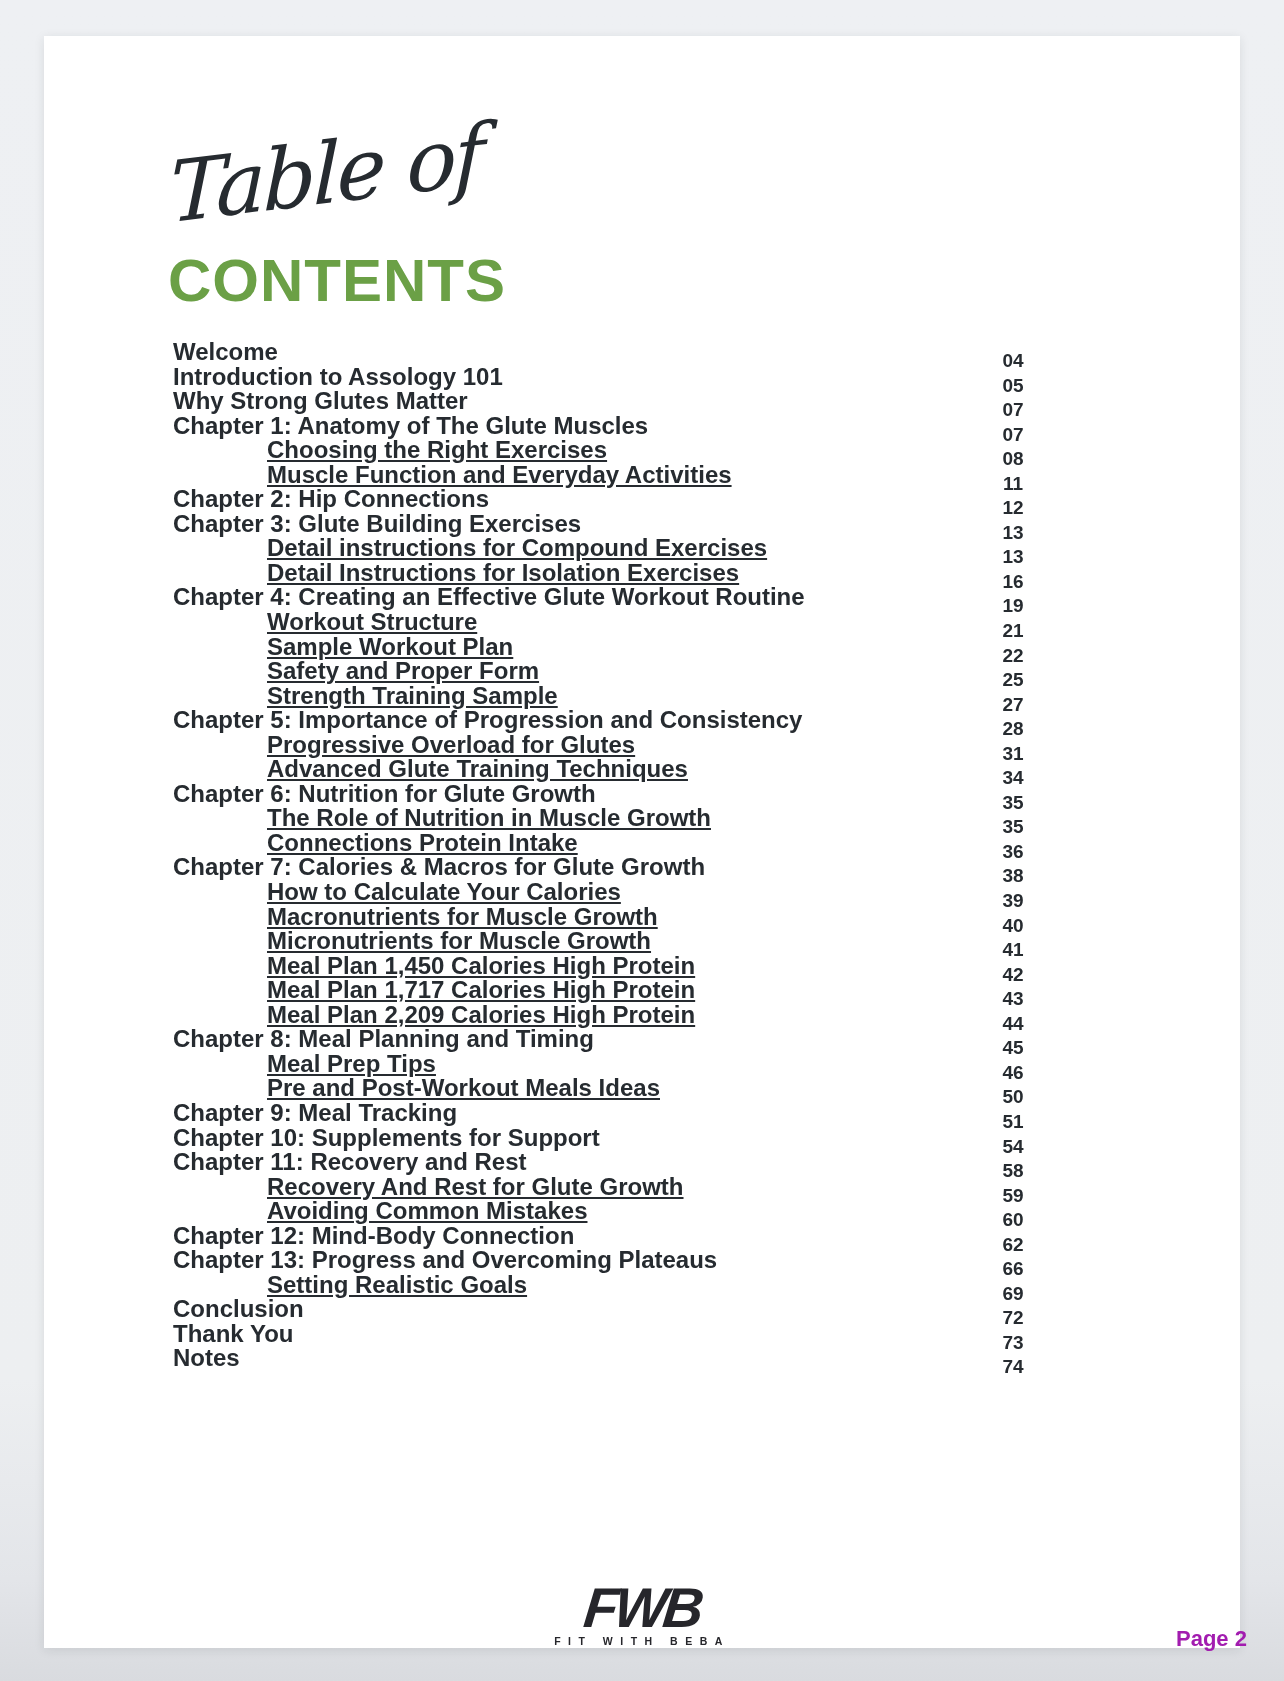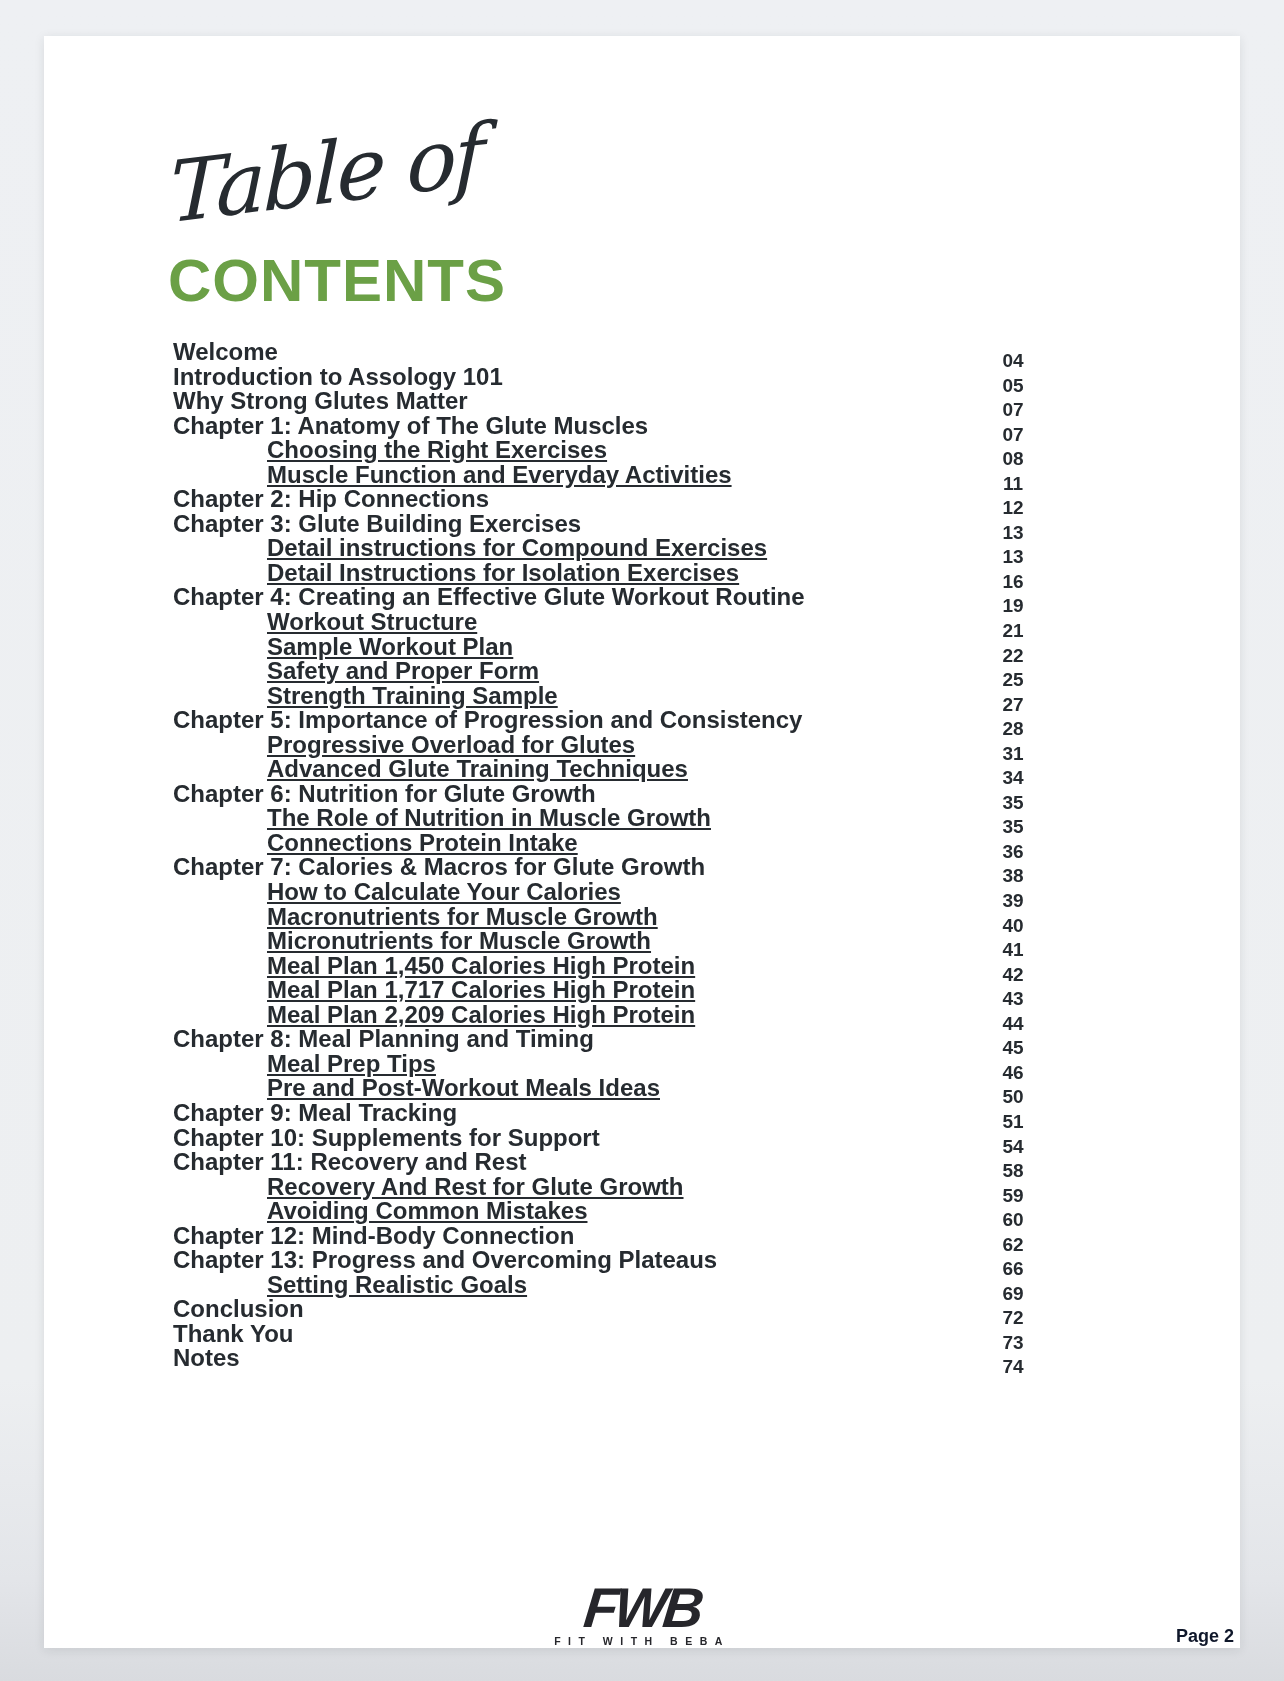--- a/index.html
+++ b/index.html
@@ -112,23 +112,23 @@
     margin-top: 3px;
     font-size: 10.5px;
     font-weight: 700;
     letter-spacing: 7.5px;
     white-space: nowrap;
   }
   .page-label {
     position: absolute;
     left: 1176px;
     top: 1626px;
-    font-size: 18px;
+    font-size: 22px;
     font-weight: 800;
-    color: #0f172a;
+    color: #a21caf;
     z-index: 3;
     white-space: nowrap;
   }
 </style>
 </head>
 <body>
 
 <div class="canvas">
   <div class="page-card">
 

